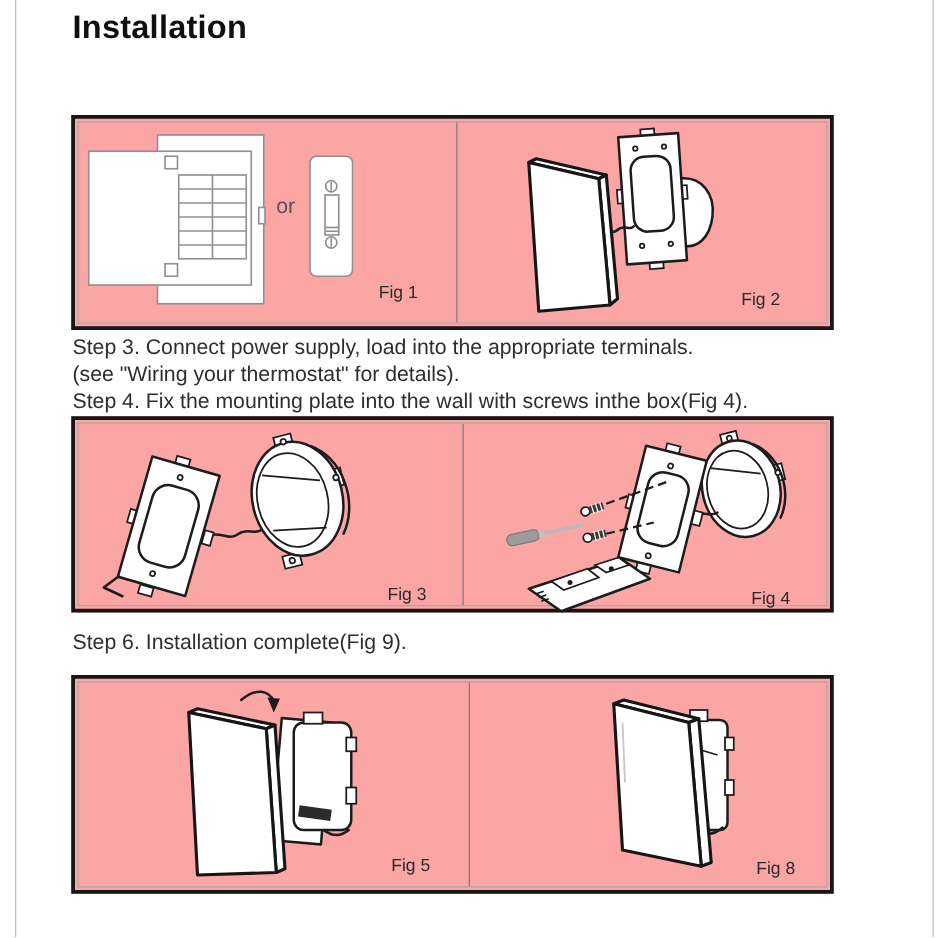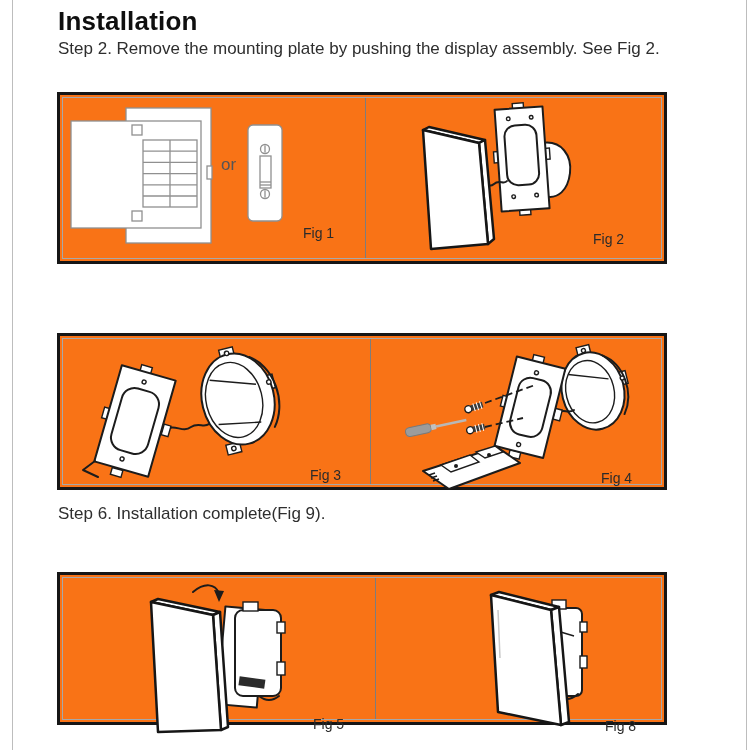--- a/index.html
+++ b/index.html
@@ -1,21 +1,21 @@
 <!DOCTYPE html>
 <html><head>
 <meta charset="utf-8">
 <style>
   html,body{margin:0;padding:0;background:#fff;}
   .page{position:relative;width:750px;height:750px;background:#ffffff;overflow:hidden;
         font-family:"Liberation Sans", sans-serif;color:#2e2e2e;}
   .edge{position:absolute;top:0;bottom:0;width:1px;background:#bdbdbd;}
   .title{position:absolute;left:58px;top:6px;font-size:26px;line-height:30px;font-weight:bold;color:#0f0f0f;letter-spacing:.2px;}
   .steps{position:absolute;left:58px;font-size:17px;line-height:21.5px;color:#2e2e2e;}
-  .figbox{position:absolute;left:57px;width:610px;background:#f97316;border:3px solid #161616;box-sizing:border-box;}
+  .figbox{position:absolute;left:57px;width:610px;background:#fca5a5;border:3px solid #161616;box-sizing:border-box;}
   .inner{position:absolute;inset:2px;border:1px solid #a8a8a8;pointer-events:none;}
   .divider{position:absolute;top:3px;bottom:3px;width:1px;background:#7d7d7d;}
   .figlabel{position:absolute;font-size:14px;line-height:22px;color:#2b2b2b;}
   svg{position:absolute;overflow:visible;}
   .ln{stroke:#909090;stroke-width:1.3;fill:#fff;}
   .lnn{stroke:#909090;stroke-width:1.3;fill:none;}
   .bd{stroke:#1c1c1c;stroke-width:2;fill:#fff;stroke-linejoin:round;}
   .bdn{stroke:#1c1c1c;stroke-width:2;fill:none;stroke-linejoin:round;stroke-linecap:round;}
   .bd3{stroke:#161616;stroke-width:2.5;fill:#fff;stroke-linejoin:round;}
   .th{stroke:#1c1c1c;stroke-width:1.4;fill:#fff;}
@@ -24,21 +24,20 @@
 </head>
 <body>
 
 <div class="page">
   <div class="edge" style="left:12px"></div>
   <div class="edge" style="left:746px"></div>
 
   <div class="title">Installation</div>
 
   <div class="steps" style="top:38px">
-    <div>Step 2. Remove the mounting plate by pushing the display assembly. See Fig 2.</div>
   </div>
 
   <div class="figbox" style="top:92px;height:172px">
     <div class="inner"></div>
     <div class="divider" style="left:305px"></div>
 
     <svg style="left:3px;top:3px" width="300" height="163" viewBox="0 0 300 163">
       <g>
         <rect class="ln" x="63" y="10" width="85" height="135"></rect>
         <rect class="ln" x="144" y="68" width="5" height="13"></rect>
@@ -87,20 +86,25 @@
         <path class="bd3" d="M 57 32 L 63 29 L 119 42 L 113 45 Z"></path>
         <path class="bd3" d="M 113 45 L 119 42 L 128 141 L 122 146 Z"></path>
         <path class="bd3" d="M 57 32 L 113 45 L 122 146 L 65 151 Z"></path>
       </g>
     </svg>
 
     <div class="figlabel" style="left:243px;top:127px">Fig 1</div>
     <div class="figlabel" style="left:533px;top:133px">Fig 2</div>
   </div>
 
+  <div class="steps" style="top:267px">
+    <div>Step 3. Connect power supply, load into the appropriate terminals.</div>
+    <div>(see "Wiring your thermostat" for details).</div>
+    <div>Step 4. Fix the mounting plate into the wall with screws inthe box(Fig 4).</div>
+  </div>
 
   <div class="figbox" style="top:333px;height:157px">
     <div class="inner"></div>
     <div class="divider" style="left:310px"></div>
 
     <svg style="left:3px;top:3px" width="307" height="161" viewBox="0 0 307 161">
       <g transform="rotate(-14 175 60)">
         <rect class="th" x="168" y="8" width="14" height="10"></rect>
         <rect class="th" x="204" y="44" width="10" height="14"></rect>
         <rect class="th" x="152" y="102" width="14" height="10"></rect>
@@ -181,21 +185,21 @@
     </svg>
 
     <div class="figlabel" style="left:250px;top:128px">Fig 3</div>
     <div class="figlabel" style="left:541px;top:131px">Fig 4</div>
   </div>
 
   <div class="steps" style="top:503px">
     <div>Step 6. Installation complete(Fig 9).</div>
   </div>
 
-  <div class="figbox" style="top:572px;height:153px">
+  <div class="figbox" style="top:540px;height:175px">
     <div class="inner"></div>
     <div class="divider" style="left:315px"></div>
 
     <svg style="left:3px;top:3px" width="312" height="166" viewBox="0 0 312 166">
       <g transform="rotate(5 178 80)">
         <rect class="bd" x="158" y="30" width="40" height="98"></rect>
       </g>
       <g>
         <rect class="bd" x="172" y="32" width="46" height="86" rx="8"></rect>
         <rect class="th" x="180" y="24" width="15" height="9"></rect>

